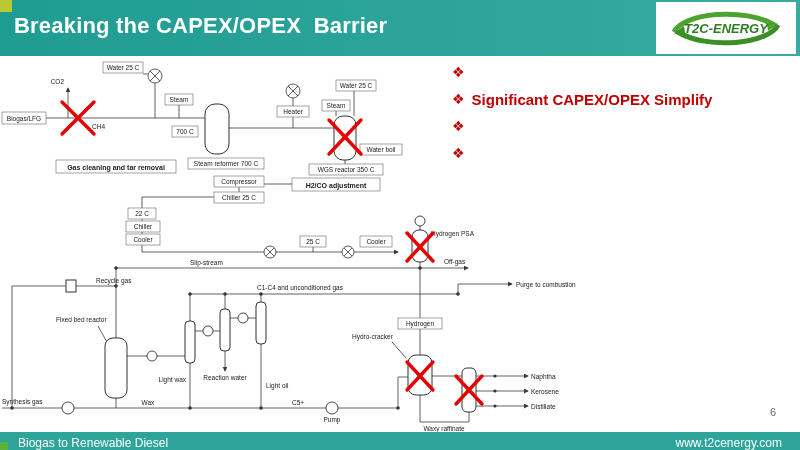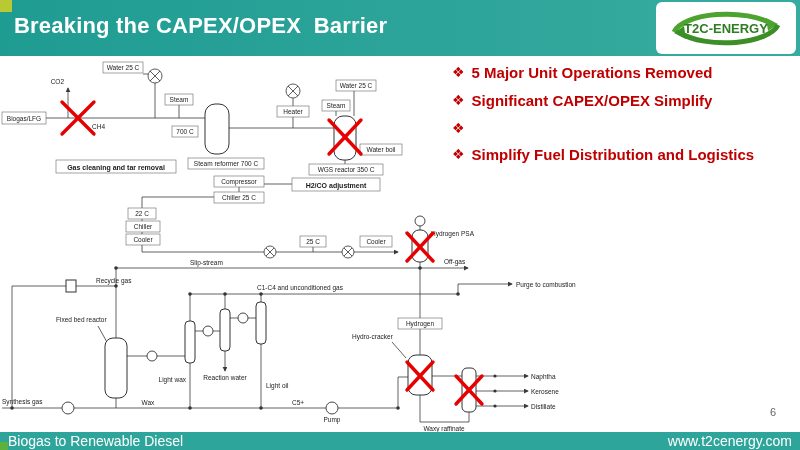--- a/index.html
+++ b/index.html
@@ -6,39 +6,39 @@
   .slide{position:relative;width:800px;height:450px;background:#ffffff;overflow:hidden;
          font-family:"Liberation Sans","DejaVu Sans",sans-serif;}
   
   .header{position:absolute;left:0;top:0;width:800px;height:56px;
           background:linear-gradient(90deg,#1f9c92,#38aba0);}
   .accent-sq-top{position:absolute;left:0;top:0;width:12px;height:12px;background:#b9c934;}
   .title{position:absolute;left:14px;top:13px;color:#ffffff;font-size:22px;font-weight:bold;
          letter-spacing:0.2px;white-space:pre;}
   
   .logo{position:absolute;right:4px;top:2px;width:140px;height:52px;background:#ffffff;
-        border-radius:6px;display:flex;align-items:center;justify-content:center;}
+        border-radius:0;display:flex;align-items:center;justify-content:center;font-style:italic;}
   
   .bullets{position:absolute;left:452px;top:64px;width:345px;margin:0;padding:0;list-style:none;}
   .bullets li{display:flex;align-items:flex-start;margin-bottom:9px;color:#c00000;
               font-size:15px;font-weight:bold;line-height:1.25;}
   .bullets .marker{margin-right:7px;font-size:14px;}
   
   .diagram{position:absolute;left:0;top:56px;width:800px;height:376px;}
   .diagram text{font-family:"Liberation Sans","DejaVu Sans",sans-serif;font-size:6.5px;fill:#1a1a1a;}
   .diagram text.b{font-weight:bold;font-size:7px;}
   .lbox{fill:#ffffff;stroke:#666666;stroke-width:0.6;}
   .vessel{fill:#ffffff;stroke:#333333;stroke-width:1;}
   .pump{fill:#ffffff;stroke:#333333;stroke-width:0.9;}
   .xmark{stroke:#e60000;stroke-width:3.4;stroke-linecap:round;fill:none;}
   
   .page-num{position:absolute;right:24px;top:406px;font-size:11px;color:#666666;}
   .footer{position:absolute;left:0;top:432px;width:800px;height:18px;background:#2ea59b;
-          color:#ffffff;font-size:14px;display:flex;align-items:center;justify-content:space-between;
-          box-sizing:border-box;padding:0 8px;}
+          color:#ffffff;font-size:12px;display:flex;align-items:flex-end;justify-content:space-between;
+          box-sizing:border-box;padding:0 18px;}
   .accent-sq-bottom{position:absolute;left:0;top:442px;width:8px;height:8px;background:#5cb23c;}
 </style>
 </head>
 <body>
 
 <div class="slide">
 
   <div class="header"></div>
   <div class="accent-sq-top"></div>
   <div class="title">Breaking the CAPEX/OPEX  Barrier</div>
@@ -49,32 +49,30 @@
       <polygon points="118,20 106,14 108,27" fill="#4da32f"></polygon>
       <path d="M118,21 A54,22 0 0 1 20,29" fill="none" stroke="#3c8f27" stroke-width="5"></path>
       <polygon points="14,29 26,35 24,22" fill="#3c8f27"></polygon>
       <text x="66" y="29" text-anchor="middle" font-size="13" font-weight="bold" fill="#2e7d22" font-family="Liberation Sans, DejaVu Sans, sans-serif">T2C-ENERGY</text>
     </svg>
   </div>
 
   <ul class="bullets">
     <li>
       <span class="marker">❖</span>
-      <span>5 Major Unit Operations Removed</span>
       </li>
     <li>
       <span class="marker">❖</span>
       <span>Significant CAPEX/OPEX Simplify</span>
       </li>
     <li>
       <span class="marker">❖</span>
       </li>
     <li>
       <span class="marker">❖</span>
-      <span>Simplify Fuel Distribution and Logistics</span>
       </li>
   </ul>
 
   <svg class="diagram" viewBox="0 0 800 376">
     <defs>
       <marker id="arr" markerWidth="7" markerHeight="7" refX="5" refY="3" orient="auto">
         <path d="M0,0 L6,3 L0,6 z" fill="#3a3a3a"></path>
       </marker>
       <pattern id="hatch" width="4" height="4" patternUnits="userSpaceOnUse" patternTransform="rotate(45)">
         <line x1="0" y1="0" x2="0" y2="4" stroke="#888" stroke-width="1.2"></line>

